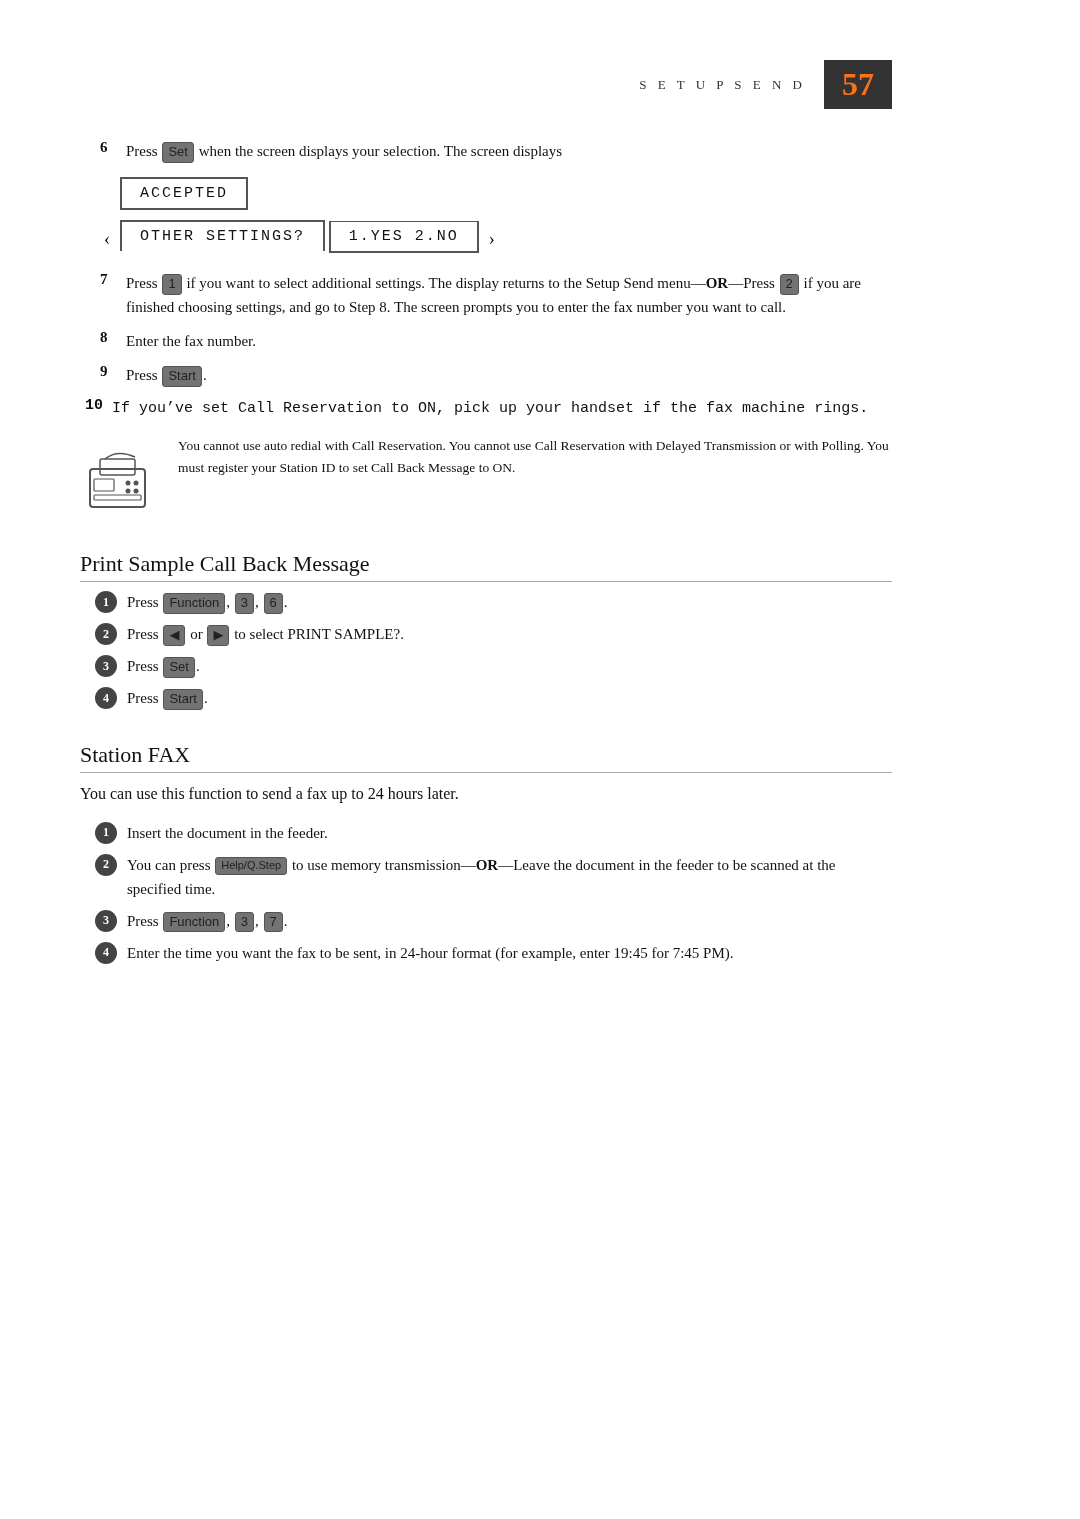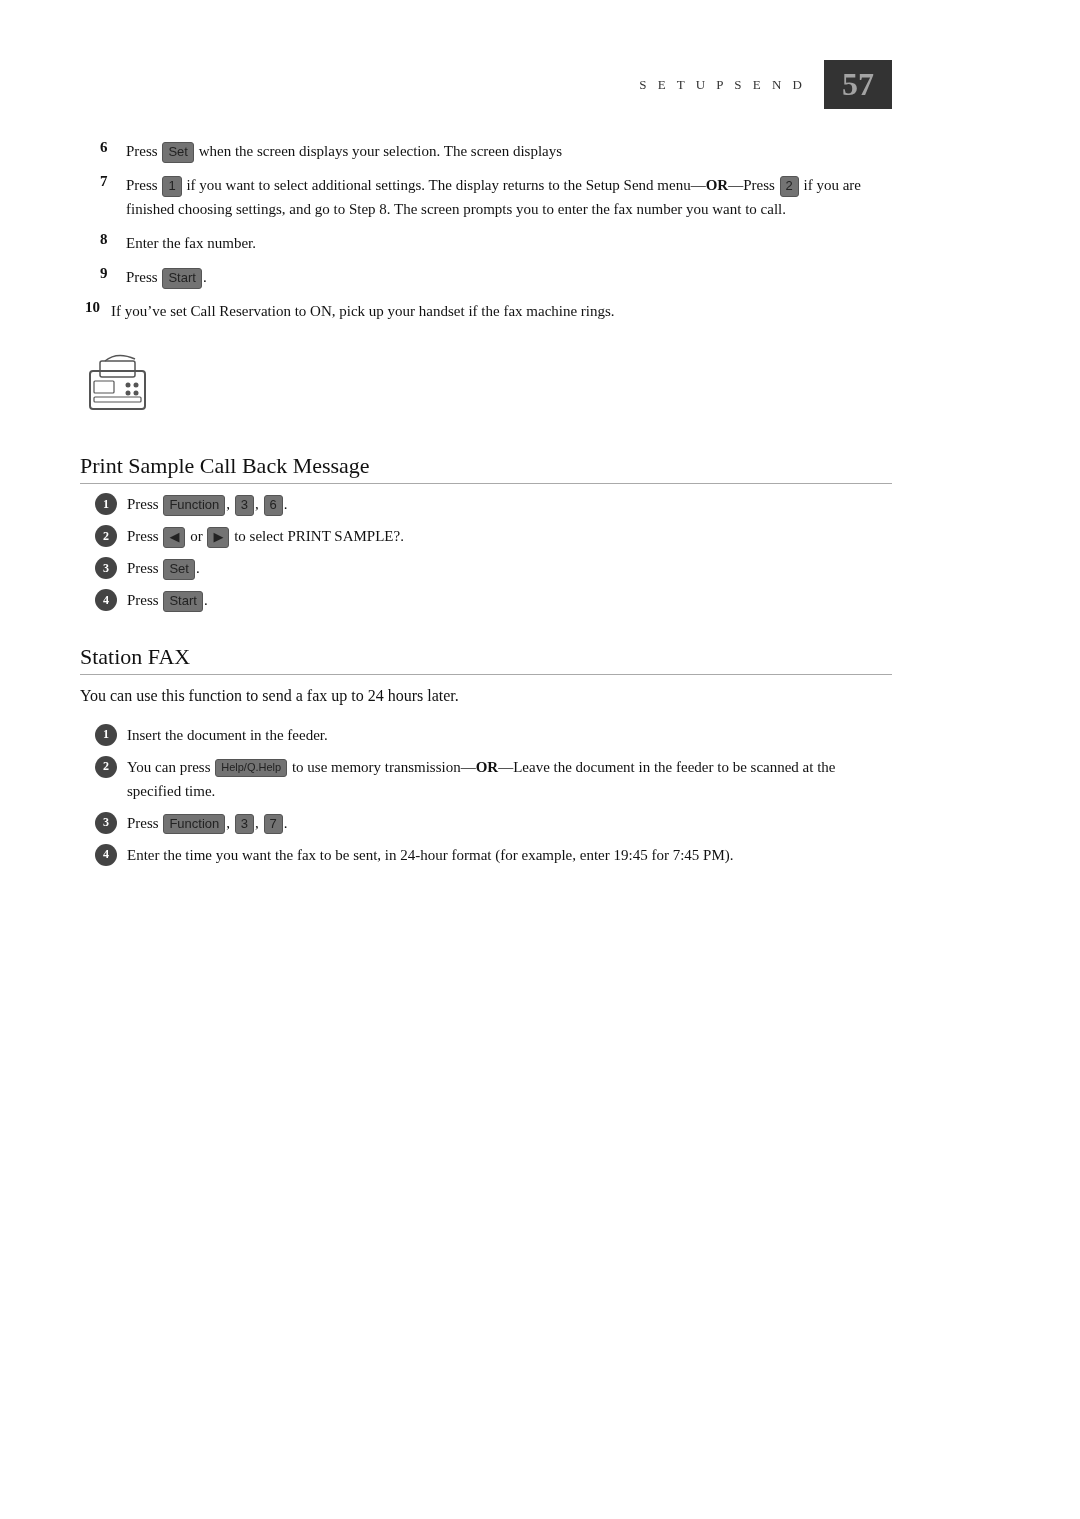--- a/index.html
+++ b/index.html
@@ -30,21 +30,21 @@
       border-bottom: none;
     }
     .header-text {
       font-size: 13px;
       letter-spacing: 4px;
       color: #333;
       margin-right: 18px;
     }
     .page-number-box {
       background: #333;
-      color: #a3a3a3;
+      color: #f97316;
       font-size: 32px;
       font-weight: bold;
       padding: 6px 18px;
       display: inline-block;
       min-width: 62px;
       text-align: center;
     }
 
     
     .key {
@@ -161,60 +161,76 @@
     <div class="page-number-box">57</div>
   </div>
 
   <div class="main-step-row" style="margin-bottom:10px; margin-left: 20px;">
     <span class="main-step-num">6&nbsp;&nbsp;</span>
     <span class="main-step-text">
       Press <span class="key">Set</span> when the screen displays your selection. The screen displays
     </span>
   </div>
 
+  <div class="screen-display">
+    <div style="margin-bottom:6px;">
+      <span class="screen-box">ACCEPTED</span>
+    </div>
+    <div style="position:relative; display:inline-block; margin-left:0;">
+      <span style="font-size:18px; position:absolute; left:-16px; top: 50%; transform: translateY(-50%);">‹</span>
+      <div class="screen-box" style="margin-bottom:0; border-bottom: none;">
+        <span>OTHER SETTINGS?</span>
+      </div>
+      <div class="screen-box" style="border-top: 1px solid #555;">
+        <span>1.YES 2.NO</span>
+      </div>
+      <span style="font-size:18px; position:absolute; right:-16px; top: 50%; transform: translateY(-50%);">›</span>
+    </div>
+  </div>
 
   <div class="main-step-row" style="margin-bottom:10px; margin-left: 20px;">
     <span class="main-step-num">7&nbsp;&nbsp;</span>
     <span class="main-step-text">
       Press <span class="key">1</span> if you want to select additional settings. The display returns to the Setup Send menu—<span class="bold">OR</span>—Press <span class="key">2</span> if you are finished choosing settings, and go to Step 8. The screen prompts you to enter the fax number you want to call.
     </span>
   </div>
 
   <div class="main-step-row" style="margin-bottom:10px; margin-left: 20px;">
     <span class="main-step-num">8&nbsp;&nbsp;</span>
     <span class="main-step-text">Enter the fax number.</span>
   </div>
 
   <div class="main-step-row" style="margin-bottom:10px; margin-left: 20px;">
     <span class="main-step-num">9&nbsp;&nbsp;</span>
     <span class="main-step-text">
       Press <span class="key">Start</span>.
     </span>
   </div>
 
-  <div class="main-step-row" style="margin-bottom:14px; ">
+  <div class="main-step-row" style="margin-bottom:14px;  font-family: Liberation Mono, monospace;">
     <span class="main-step-num">10&nbsp;</span>
     <span class="main-step-text">If you’ve set Call Reservation to ON, pick up your handset if the fax machine rings.</span>
   </div>
 
   <div class="note-block">
 
     <svg class="fax-icon" viewBox="0 0 80 80" xmlns="http://www.w3.org/2000/svg">
 
       <rect x="10" y="30" width="55" height="38" rx="3" fill="none" stroke="#555" stroke-width="2"></rect>
       <rect x="20" y="20" width="35" height="16" rx="2" fill="none" stroke="#555" stroke-width="1.5"></rect>
       <rect x="14" y="40" width="20" height="12" rx="1" fill="none" stroke="#555" stroke-width="1.2"></rect>
       <circle cx="48" cy="44" r="2.5" fill="#555"></circle>
       <circle cx="56" cy="44" r="2.5" fill="#555"></circle>
       <circle cx="48" cy="52" r="2.5" fill="#555"></circle>
       <circle cx="56" cy="52" r="2.5" fill="#555"></circle>
       <rect x="14" y="56" width="47" height="5" rx="1" fill="none" stroke="#555" stroke-width="1.2"></rect>
 
       <path d="M25 20 Q37 10 55 18" fill="none" stroke="#555" stroke-width="1.5"></path>
     </svg>
+    <span class="note-text">You cannot use auto redial with Call Reservation. You cannot use Call Reservation with Delayed Transmission or with Polling. You must register your Station ID to set Call Back Message to ON.</span>
   </div>
 
   <div>
     <div class="section-heading">Print Sample Call Back Message</div>
 
     <div class="step-row" style="margin-left:15px; margin-bottom:8px;">
       <div class="bullet-num">1</div>
       <div class="step-text">
         Press <span class="key">Function</span>, <span class="key">3</span>, <span class="key">6</span>.
       </div>
@@ -247,21 +263,21 @@
     <p class="note-text" style="margin-bottom: 14px; font-size:16px; line-height:1.6;">You can use this function to send a fax up to 24 hours later.</p>
 
     <div class="step-row" style="margin-left:15px; margin-bottom:8px;">
       <div class="bullet-num">1</div>
       <div class="step-text">Insert the document in the feeder.</div>
     </div>
 
     <div class="step-row" style="margin-left:15px; margin-bottom:8px;">
       <div class="bullet-num">2</div>
       <div class="step-text">
-        You can press <span class="key" style="font-size:11px;">Help/Q.Help</span> to use memory transmission—<span class="bold">OR</span>—Leave the document in the feeder to be scanned at the specified time.
+        You can press <span class="key" style="font-size:11px;">Help/Q.Step</span> to use memory transmission—<span class="bold">OR</span>—Leave the document in the feeder to be scanned at the specified time.
       </div>
     </div>
 
     <div class="step-row" style="margin-left:15px; margin-bottom:8px;">
       <div class="bullet-num">3</div>
       <div class="step-text">
         Press <span class="key">Function</span>, <span class="key">3</span>, <span class="key">7</span>.
       </div>
     </div>
 

